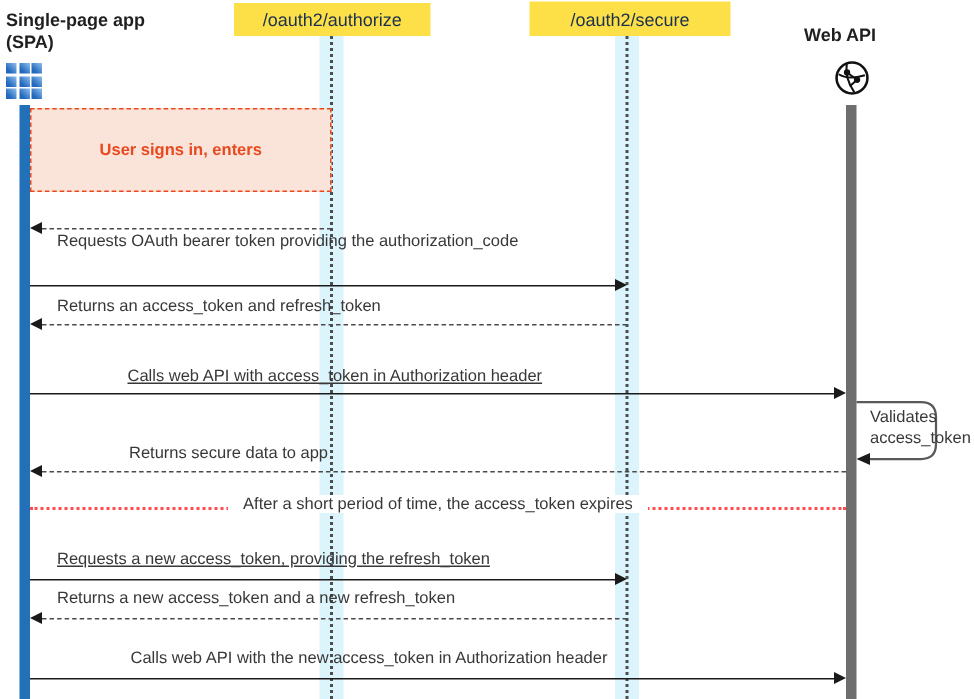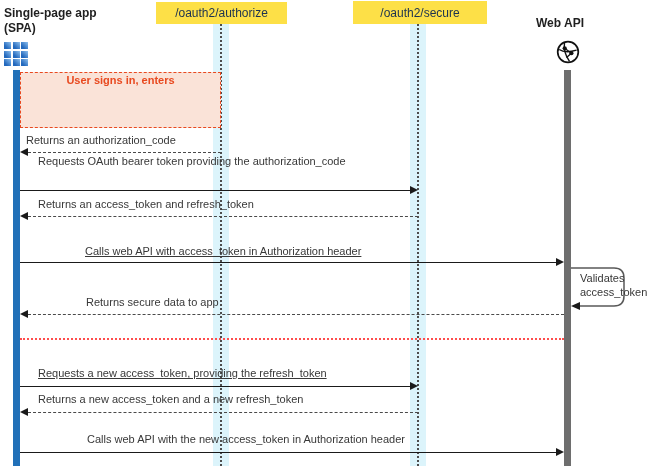--- a/index.html
+++ b/index.html
@@ -19,21 +19,21 @@
   
   .band{position:absolute;top:24px;bottom:0;width:16px;background:#dcf4fb;}
   .band .dotline{position:absolute;left:7px;top:0;bottom:0;width:0;border-left:2px dotted #4d4d4d;}
   .bar{position:absolute;top:70px;bottom:0;width:7px;}
   .bar.spa{background:#2170b8;}
   .bar.gray{background:#6e6e6e;}
   
   .note{
     position:absolute;background:#fae3d8;border:1.5px dashed #e8491f;color:#e8491f;
     font-size:11px;font-weight:600;text-align:center;line-height:15px;
-    display:flex;flex-direction:row;justify-content:center;box-sizing:border-box;
+    display:flex;flex-direction:column;justify-content:center;box-sizing:border-box;
   }
   
   .msg-label{position:absolute;font-size:11px;color:#383838;white-space:nowrap;}
   .line{position:absolute;height:0;}
   .line.solid{border-top:1.2px solid #1a1a1a;}
   .line.dashed{border-top:1.2px dashed #4a4a4a;}
   .line.reddot{border-top:2px dotted #ff4d4d;}
   .ah{position:absolute;width:0;height:0;border-top:4px solid transparent;border-bottom:4px solid transparent;}
   .ah.right{border-left:8px solid #1a1a1a;}
   .ah.left{border-right:8px solid #1a1a1a;}
@@ -90,21 +90,20 @@
   </div>
   <div class="band" style="left:410px;">
     <div class="dotline"></div>
   </div>
   <div class="bar gray" style="left:564px;"></div>
 
   <div class="note" style="left:20px;top:72px;width:201px;height:56px;">
     <div>User signs in, enters</div>
   </div>
 
-  <div class="msg-label" style="left:26px;top:134px;">Returns an authorization_code</div>
   <div class="line dashed" style="left:28px;top:152px;width:193px;"></div>
   <div class="ah left" style="left:20px;top:148px;"></div>
 
   <div class="msg-label" style="left:38px;top:155px;">Requests OAuth bearer token providing the authorization_code</div>
   <div class="line solid" style="left:20px;top:190px;width:390px;"></div>
   <div class="ah right" style="left:410px;top:186px;"></div>
 
   <div class="msg-label" style="left:38px;top:198px;">Returns an access_token and refresh_token</div>
   <div class="line dashed" style="left:28px;top:216px;width:390px;"></div>
   <div class="ah left" style="left:20px;top:212px;"></div>
@@ -122,20 +121,23 @@
   <div class="selfmsg-text" style="left:580px;top:271px;">
     <div>Validates</div>
     <div>access_token</div>
   </div>
 
   <div class="msg-label" style="left:86px;top:296px;">Returns secure data to app</div>
   <div class="line dashed" style="left:28px;top:314px;width:536px;"></div>
   <div class="ah left" style="left:20px;top:310px;"></div>
 
   <div class="line reddot" style="left:20px;top:338px;width:544px;"></div>
+  <div class="divider-label-wrap" style="left:20px;top:330px;width:544px;">
+    <span>After a short period of time, the access_token expires</span>
+  </div>
 
   <div class="msg-label" style="left:38px;top:367px;text-decoration:underline;">Requests a new access_token, providing the refresh_token</div>
   <div class="line solid" style="left:20px;top:386px;width:390px;"></div>
   <div class="ah right" style="left:410px;top:382px;"></div>
 
   <div class="msg-label" style="left:38px;top:393px;">Returns a new access_token and a new refresh_token</div>
   <div class="line dashed" style="left:28px;top:412px;width:390px;"></div>
   <div class="ah left" style="left:20px;top:408px;"></div>
 
   <div class="msg-label" style="left:87px;top:433px;">Calls web API with the new access_token in Authorization header</div>

